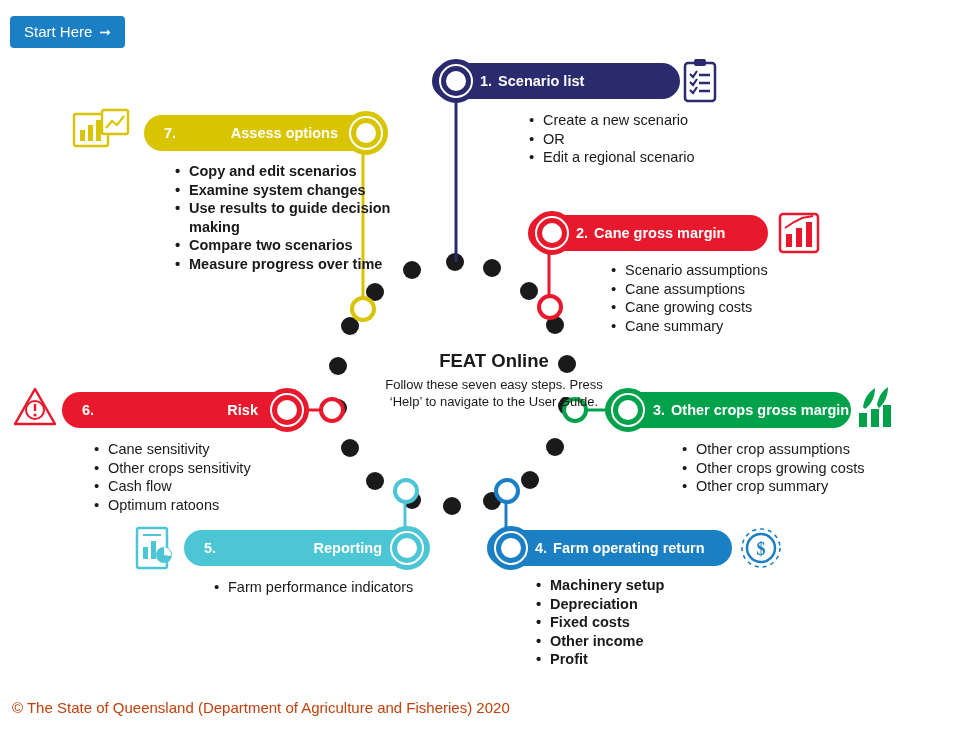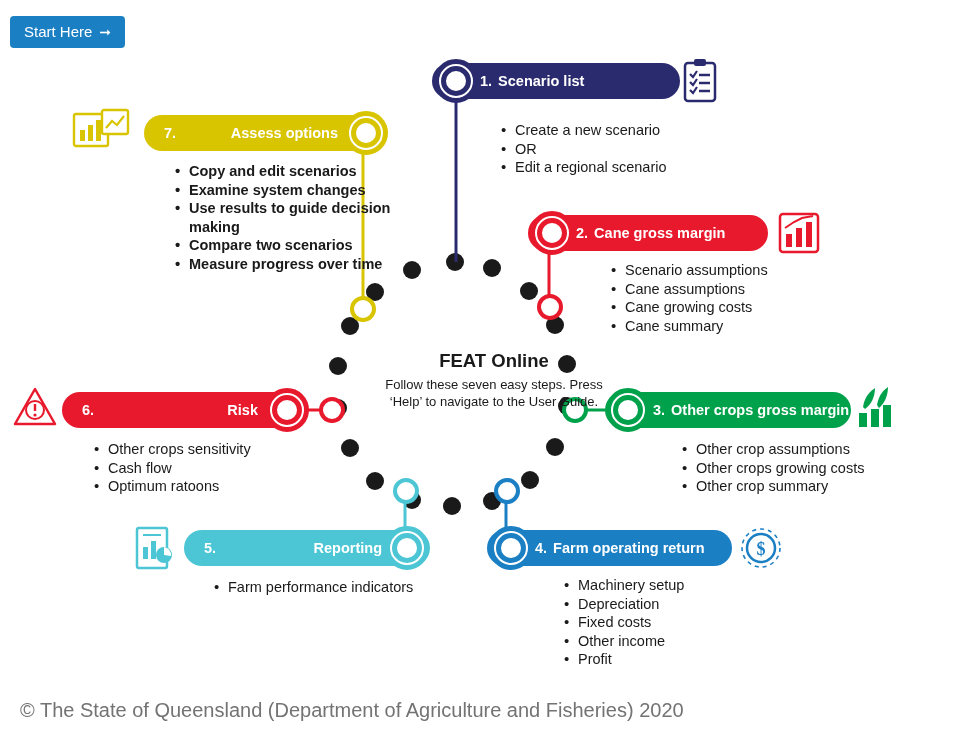--- a/index.html
+++ b/index.html
@@ -111,24 +111,24 @@
   }
   .center-sub {
     font-size: 13px;
     line-height: 1.32;
     color: #1a1a1a;
   }
 
   
   .footer {
     position: absolute;
-    left: 20px;
+    left: 12px;
     top: 699px;
-    font-size: 20px;
-    color: #737373;
+    font-size: 15px;
+    color: #c2410c;
   }
 
   svg.layer {
     position: absolute;
     left: 0;
     top: 0;
     width: 958px;
     height: 734px;
     pointer-events: none;
   }
@@ -194,21 +194,21 @@
     <rect x="3" y="5" width="30" height="38" rx="3" fill="none" stroke="#2a2a6e" stroke-width="2.5"></rect>
     <rect x="12" y="1" width="12" height="7" rx="2" fill="#2a2a6e"></rect>
     <line x1="17" y1="17" x2="28" y2="17" stroke="#2a2a6e" stroke-width="2.5"></line>
     <line x1="17" y1="25" x2="28" y2="25" stroke="#2a2a6e" stroke-width="2.5"></line>
     <line x1="17" y1="33" x2="28" y2="33" stroke="#2a2a6e" stroke-width="2.5"></line>
     <path d="M8 16 l3 3 l4 -6" fill="none" stroke="#2a2a6e" stroke-width="2.2"></path>
     <path d="M8 24 l3 3 l4 -6" fill="none" stroke="#2a2a6e" stroke-width="2.2"></path>
     <path d="M8 32 l3 3 l4 -6" fill="none" stroke="#2a2a6e" stroke-width="2.2"></path>
   </svg>
 </div>
-<ul class="blist" style="left:495px; top:111px; width:260px;margin-top:10px;">
+<ul class="blist" style="left:523px; top:111px; width:260px;">
   <li>Create a new scenario</li>
   <li style="list-style:none;">OR</li>
   <li>Edit a regional scenario</li>
 </ul>
 
 <div class="pill" style="left:528px; top:215px; width:240px; background:#e8192c; padding-left:48px;">
   <span class="num" style="margin-right:6px;">2.</span>
   <span class="txt">Cane gross margin</span>
 </div>
 <div class="ring" style="left:530px; top:211px; width:44px; height:44px; border:5px solid #e8192c;">
@@ -262,21 +262,21 @@
   <div class="inner" style="width:20px; height:20px; border:5px solid #1b7fc4;"></div>
 </div>
 <div class="ring" style="left:494px; top:478px; width:26px; height:26px; border:4px solid #1b7fc4;"></div>
 <div class="icon-box" style="left:738px; top:525px;">
   <svg width="46" height="46" viewBox="0 0 46 46">
     <circle cx="23" cy="23" r="14" fill="none" stroke="#1b7fc4" stroke-width="2.5"></circle>
     <circle cx="23" cy="23" r="19" fill="none" stroke="#1b7fc4" stroke-width="1.6" stroke-dasharray="4 4"></circle>
     <text x="23" y="30" font-size="18" font-family="Liberation Serif, serif" font-weight="bold" fill="#1b7fc4" text-anchor="middle">$</text>
   </svg>
 </div>
-<ul class="blist" style="left:558px; top:576px; width:260px;">
+<ul class="blist" style="left:530px; top:576px; width:260px;font-weight:bold;">
   <li>Machinery setup</li>
   <li>Depreciation</li>
   <li>Fixed costs</li>
   <li>Other income</li>
   <li>Profit</li>
 </ul>
 
 <div class="pill" style="left:184px; top:530px; width:246px; background:#4cc6d4; padding-left:20px; padding-right:48px; justify-content:space-between;">
   <span class="num">5.</span>
   <span class="txt">Reporting</span>
@@ -309,20 +309,21 @@
 <div class="ring" style="left:319px; top:397px; width:26px; height:26px; border:4px solid #e8192c;"></div>
 <div class="icon-box" style="left:12px; top:385px;">
   <svg width="46" height="44" viewBox="0 0 46 44">
     <path d="M23 4 L43 39 L3 39 Z" fill="none" stroke="#e8192c" stroke-width="2.5" stroke-linejoin="round"></path>
     <circle cx="23" cy="25" r="9" fill="none" stroke="#e8192c" stroke-width="2"></circle>
     <line x1="23" y1="19" x2="23" y2="26" stroke="#e8192c" stroke-width="2.4"></line>
     <circle cx="23" cy="30" r="1.6" fill="#e8192c"></circle>
   </svg>
 </div>
 <ul class="blist" style="left:88px; top:440px; width:280px;">
+  <li>Cane sensitivity</li>
   <li>Other crops sensitivity</li>
   <li>Cash flow</li>
   <li>Optimum ratoons</li>
 </ul>
 
 <div class="pill" style="left:144px; top:115px; width:242px; background:#d9c400; padding-left:20px; padding-right:48px; justify-content:space-between;">
   <span class="num">7.</span>
   <span class="txt">Assess options</span>
 </div>
 <div class="ring" style="left:344px; top:111px; width:44px; height:44px; border:5px solid #d9c400;">

